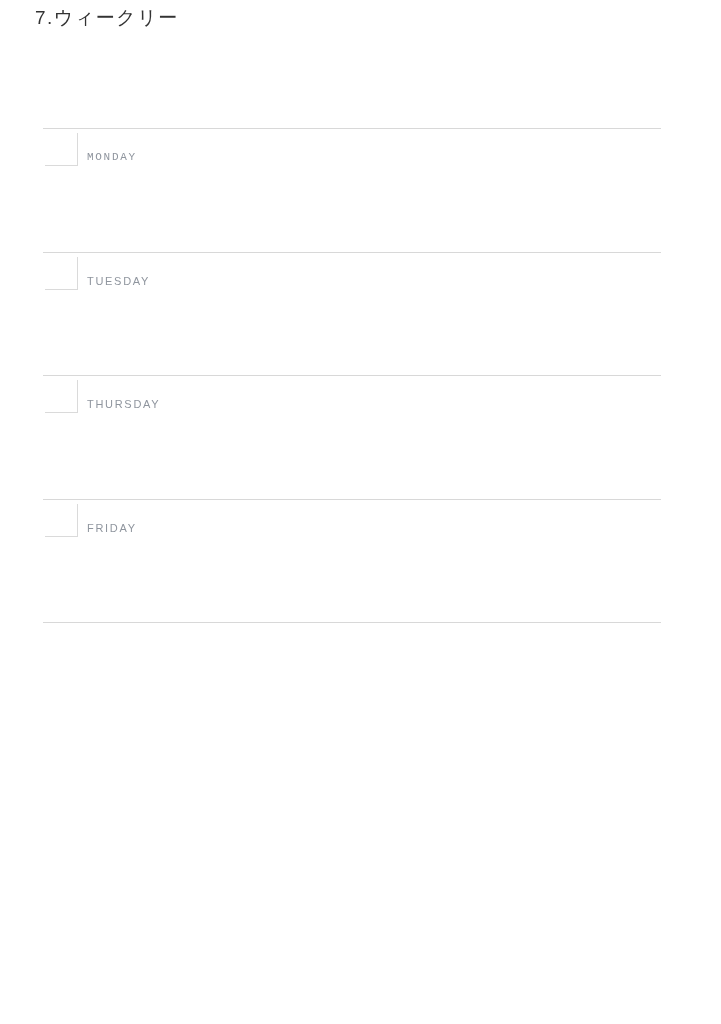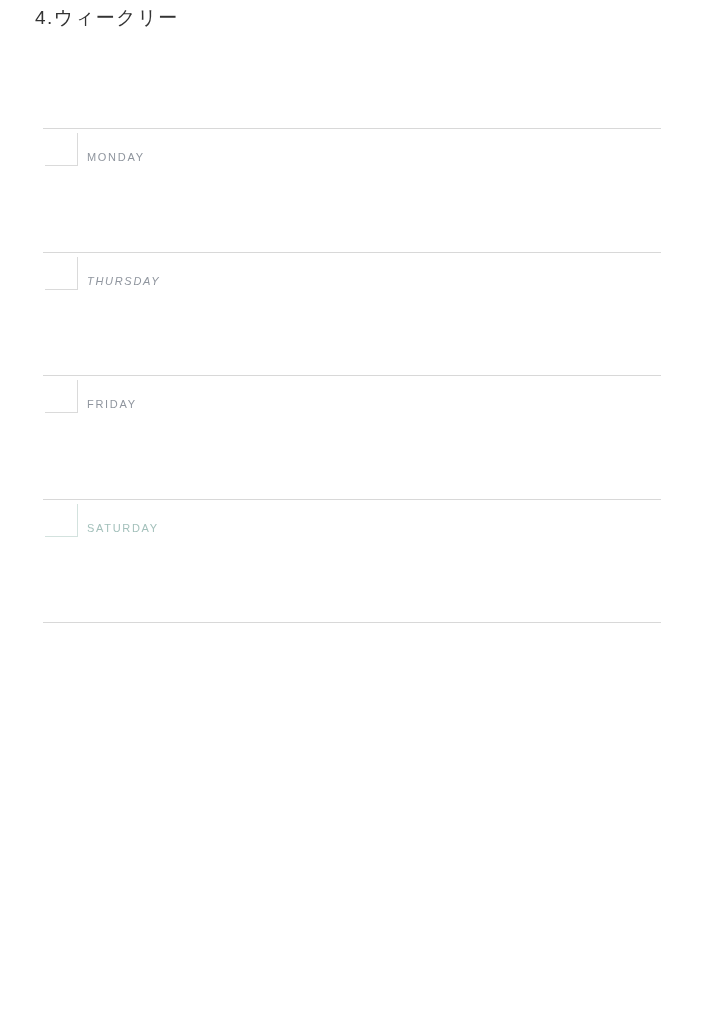--- a/index.html
+++ b/index.html
@@ -60,51 +60,51 @@
   .closing-line {
     height: 0;
     border-top: 1px solid #d8d8d8;
   }
 </style>
 </head>
 <body>
 
 <div class="page">
 
-  <div class="page-title">4.ウィークリー</div>
+  <div class="page-title">7.ウィークリー</div>
 
   <div class="week">
 
     <div class="day-row">
       <div class="row-head">
         <div class="corner-box" style="border-right-color: rgb(218, 218, 218); border-bottom-color: rgb(218, 218, 218);"></div>
-        <div class="day-label" style="color: rgb(143, 149, 158);">MONDAY</div>
+        <div class="day-label" style="color: rgb(143, 149, 158); font-family: Liberation Mono, monospace;">MONDAY</div>
       </div>
     </div>
 
+    <div class="day-row">
+      <div class="row-head">
+        <div class="corner-box" style="border-right-color: rgb(218, 218, 218); border-bottom-color: rgb(218, 218, 218);"></div>
+        <div class="day-label" style="color: rgb(143, 149, 158);">TUESDAY</div>
+      </div>
+    </div>
 
 
     <div class="day-row">
       <div class="row-head">
         <div class="corner-box" style="border-right-color: rgb(218, 218, 218); border-bottom-color: rgb(218, 218, 218);"></div>
-        <div class="day-label" style="color: rgb(143, 149, 158); font-style: italic;">THURSDAY</div>
+        <div class="day-label" style="color: rgb(143, 149, 158);">THURSDAY</div>
       </div>
     </div>
 
     <div class="day-row">
       <div class="row-head">
         <div class="corner-box" style="border-right-color: rgb(218, 218, 218); border-bottom-color: rgb(218, 218, 218);"></div>
         <div class="day-label" style="color: rgb(143, 149, 158);">FRIDAY</div>
       </div>
     </div>
 
-    <div class="day-row">
-      <div class="row-head">
-        <div class="corner-box" style="border-right-color: rgb(211, 226, 222); border-bottom-color: rgb(211, 226, 222);"></div>
-        <div class="day-label" style="color: rgb(163, 192, 187);">SATURDAY</div>
-      </div>
-    </div>
 
 
     <div class="closing-line"></div>
 
   </div>
 </div>
 
 </body></html>

